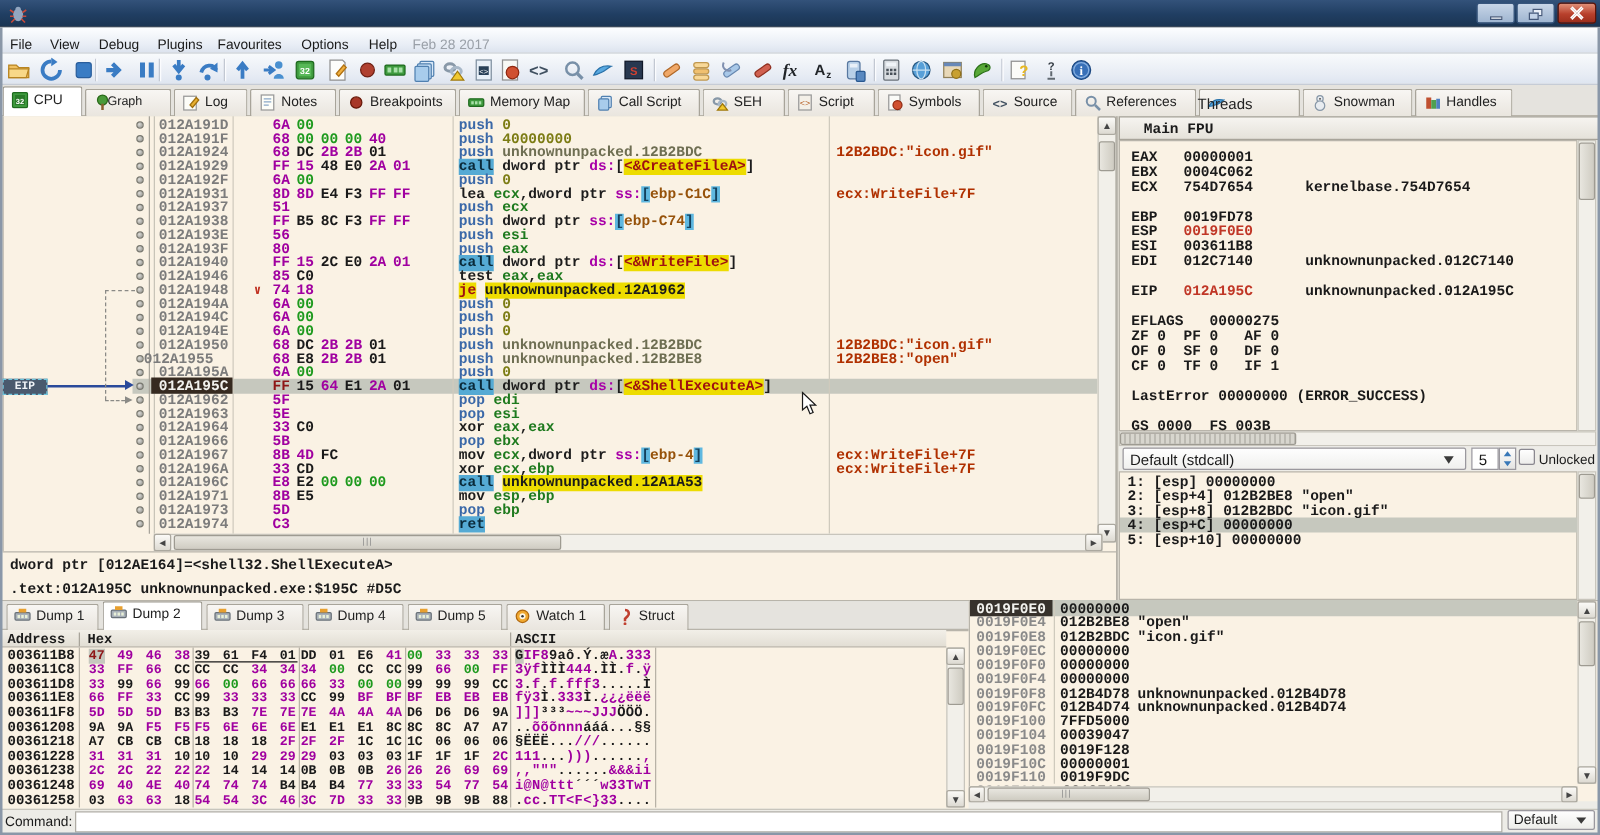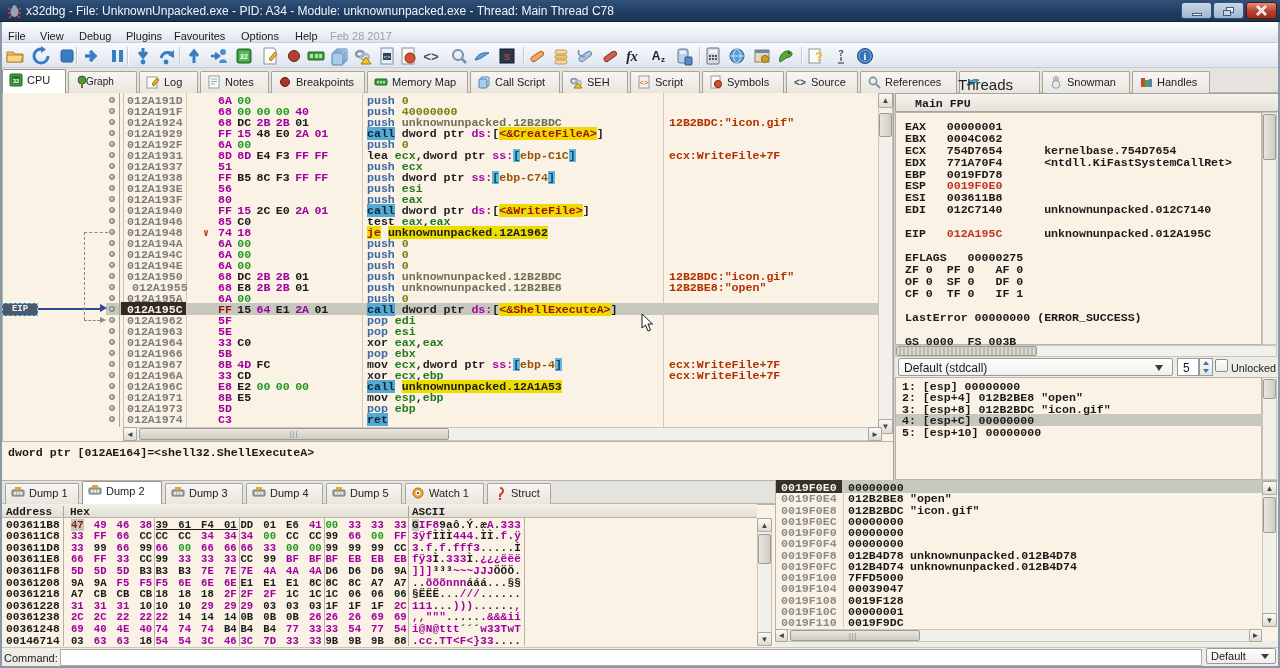--- a/index.html
+++ b/index.html
@@ -22,21 +22,20 @@
 .gray{color:#7C7C7C}
 </style></head><body>
 <div id="win">
 
 <div class="abs" style="left:0;top:0;width:1280px;height:22px;background:linear-gradient(#33527A,#203E62 55%,#1B3553);border-bottom:1px solid #0E2038"></div>
 <svg class="abs" style="left:7px;top:4px" width="15" height="15" viewBox="0 0 15 15">
  <ellipse cx="7.5" cy="8" rx="4" ry="5" fill="#93A6C0"></ellipse>
       <circle cx="7.5" cy="3.5" r="2.2" fill="#93A6C0"></circle>
  <path d="M1 4 L4 6 M1 9 L4 9 M2 14 L5 11 M14 4 L11 6 M14 9 L11 9 M13 14 L10 11" stroke="#C84A3A" stroke-width="1.3" fill="none"></path>
 </svg>
-<div class="abs" style="left:26px;top:4px;font-size:12px;color:#F2F6FA">x32dbg - File: UnknownUnpacked.exe - PID: A34 - Module: unknownunpacked.exe - Thread: Main Thread C78</div>
 <div class="abs" style="left:1181px;top:2px;width:31px;height:17px;background:linear-gradient(#C8D6E8,#9FB5D0);border:1px solid #33527A;border-radius:3px">
       <div class="abs" style="left:10px;top:10px;width:10px;height:3px;background:#F8FAFC;border:1px solid #44587A"></div>
     </div>
 <div class="abs" style="left:1213px;top:2px;width:31px;height:17px;background:linear-gradient(#C8D6E8,#9FB5D0);border:1px solid #33527A;border-radius:3px">
  <div class="abs" style="left:12px;top:4px;width:8px;height:6px;border:1px solid #44587A;background:#EAF0F8"></div>
  <div class="abs" style="left:9px;top:7px;width:8px;height:6px;border:1px solid #44587A;background:#C4D4E8"></div>
     </div>
 <div class="abs" style="left:1246px;top:2px;width:31px;height:17px;background:linear-gradient(#E09078,#B8402C 55%,#9C2E1C);border:1px solid #5E1408;border-radius:3px"></div>
 <svg class="abs" style="left:1246px;top:2px" width="31" height="17" viewBox="0 0 31 17">
       <path d="M11 4 L20 13 M20 4 L11 13" stroke="#FFFFFF" stroke-width="2.6"></path>
@@ -286,21 +285,21 @@
 <div class="abs" style="left:860px;top:71px;width:97px;height:22px;background:linear-gradient(#F8F6F3,#E9E5DE);border:1px solid #A8A49A;border-bottom:none;border-radius:2px 2px 0 0"></div>
 <svg class="abs" style="left:867px;top:75px" width="14" height="14" viewBox="0 0 14 14">
       <circle cx="6" cy="6" r="3.6" fill="none" stroke="#7890A8" stroke-width="1.6"></circle>
       <path d="M9 9 L13 13" stroke="#7890A8" stroke-width="2"></path>
     </svg>
 <div class="abs" style="left:885px;top:76px;font-size:11px;color:#222">References</div>
 <div class="abs" style="left:959px;top:71px;width:81px;height:22px;background:linear-gradient(#F8F6F3,#E9E5DE);border:1px solid #A8A49A;border-bottom:none;border-radius:2px 2px 0 0"></div>
 <svg class="abs" style="left:966px;top:75px" width="14" height="14" viewBox="0 0 14 14">
       <path d="M1 10 C4 5, 7 4, 13 5 C10 7, 10 8, 6 9 C4 10, 3 10, 1 10 Z" fill="#58A8E0" stroke="#2870A8"></path>
     </svg>
-<div class="abs" style="left:958px;top:76px;font-size:15px;color:#222">Threads</div>
+<div class="abs" style="left:958px;top:76px;font-size:12px;color:#222">Threads</div>
 <div class="abs" style="left:1042px;top:71px;width:88px;height:22px;background:linear-gradient(#F8F6F3,#E9E5DE);border:1px solid #A8A49A;border-bottom:none;border-radius:2px 2px 0 0"></div>
 <svg class="abs" style="left:1049px;top:75px" width="14" height="14" viewBox="0 0 14 14">
       <circle cx="7" cy="4" r="2.5" fill="#E8ECF0" stroke="#8898A8"></circle>
       <circle cx="7" cy="9.5" r="3.8" fill="#E8ECF0" stroke="#8898A8"></circle>
       <circle cx="7" cy="4" r="0.7" fill="#333"></circle>
     </svg>
 <div class="abs" style="left:1067px;top:76px;font-size:11px;color:#222">Snowman</div>
 <div class="abs" style="left:1132px;top:71px;width:78px;height:22px;background:linear-gradient(#F8F6F3,#E9E5DE);border:1px solid #A8A49A;border-bottom:none;border-radius:2px 2px 0 0"></div>
 <svg class="abs" style="left:1139px;top:75px" width="14" height="14" viewBox="0 0 14 14">
       <rect x="2" y="3" width="4" height="9" fill="#C05030"></rect>
@@ -399,21 +398,21 @@
 <div class="abs mono d gray" style="left:127px;top:249.0px">012A194C</div>
 <div class="abs mono d" style="left:218px;top:249.0px;word-spacing:-1.6px"><span class="bm">6A</span> <span class="bg">00</span></div>
 <div class="abs mono d" style="left:367px;top:249.0px"><span class="mn">push</span> <span class="nm">0</span></div>
 <div class="abs mono d gray" style="left:127px;top:260.0px">012A194E</div>
 <div class="abs mono d" style="left:218px;top:260.0px;word-spacing:-1.6px"><span class="bm">6A</span> <span class="bg">00</span></div>
 <div class="abs mono d" style="left:367px;top:260.0px"><span class="mn">push</span> <span class="nm">0</span></div>
 <div class="abs mono d gray" style="left:127px;top:271.0px">012A1950</div>
 <div class="abs mono d" style="left:218px;top:271.0px;word-spacing:-1.6px"><span class="bm">68</span> <span class="bk">DC</span> <span class="bm">2B</span> <span class="bm">2B</span> <span class="bk">01</span></div>
 <div class="abs mono d" style="left:367px;top:271.0px"><span class="mn">push</span> <span class="md">unknownunpacked.12B2BDC</span></div>
 <div class="abs mono d cm" style="left:669px;top:271.0px">12B2BDC:"icon.gif"</div>
-<div class="abs mono d gray" style="left:132px;top:282.0px">012A1955</div>
+<div class="abs mono d gray" style="left:115px;top:282.0px">012A1955</div>
 <div class="abs mono d" style="left:218px;top:282.0px;word-spacing:-1.6px"><span class="bm">68</span> <span class="bk">E8</span> <span class="bm">2B</span> <span class="bm">2B</span> <span class="bk">01</span></div>
 <div class="abs mono d" style="left:367px;top:282.0px"><span class="mn">push</span> <span class="md">unknownunpacked.12B2BE8</span></div>
 <div class="abs mono d cm" style="left:669px;top:282.0px">12B2BE8:"open"</div>
 <div class="abs mono d gray" style="left:127px;top:293.0px">012A195A</div>
 <div class="abs mono d" style="left:218px;top:293.0px;word-spacing:-1.6px"><span class="bm">6A</span> <span class="bg">00</span></div>
 <div class="abs mono d" style="left:367px;top:293.0px"><span class="mn">push</span> <span class="nm">0</span></div>
 <div class="abs" style="left:121px;top:302.0px;width:65px;height:13px;background:#362A20"></div>
 <div class="abs mono d" style="left:127px;top:304.0px;color:#F2F2EE">012A195C</div>
 <div class="abs mono d" style="left:218px;top:304.0px;word-spacing:-1.6px"><span class="br">FF</span> <span class="bk">15</span> <span class="bm">64</span> <span class="bk">E1</span> <span class="bm">2A</span> <span class="bk">01</span></div>
 <div class="abs mono d" style="left:367px;top:304.0px"><span class="callbg">call</span> <span class="kk">dword ptr </span><span class="sg">ds:</span><span class="kk">[</span><span class="api">&lt;&amp;ShellExecuteA&gt;</span><span class="kk">]</span></div>
@@ -454,28 +453,28 @@
 <div class="sbbtn" style="left:878px;top:93px;width:15px;height:15px;font-size:8px;line-height:14px">▲</div>
 <div class="sbbtn" style="left:878px;top:419px;width:15px;height:15px;font-size:8px;line-height:14px">▼</div>
 <div class="sbthumb" style="left:879px;top:113px;width:13px;height:24px"></div>
 <div class="sbtrack" style="left:123px;top:427px;width:759px;height:14px"></div>
 <div class="sbbtn" style="left:123px;top:427px;width:14px;height:14px;font-size:8px;line-height:13px">◄</div>
 <div class="sbbtn" style="left:868px;top:427px;width:14px;height:14px;font-size:8px;line-height:13px">►</div>
 <div class="sbthumbh" style="left:139px;top:428px;width:310px;height:12px"></div>
 <div class="abs" style="left:290px;top:431px;width:12px;height:6px;color:#888;font-size:7px;line-height:6px;letter-spacing:1px">|||</div>
 <div class="abs" style="left:2px;top:441px;width:891px;height:39px;background:#FAF2E4;border-top:1px solid #B8B4AA"></div>
 <div class="abs mono d" style="left:8px;top:447px;color:#1A1A1A">dword ptr [012AE164]=&lt;shell32.ShellExecuteA&gt;</div>
+<div class="abs mono d" style="left:8px;top:466px;color:#1A1A1A">.text:012A195C unknownunpacked.exe:$195C #D5C</div>
 <div class="abs" style="left:893px;top:93px;width:2px;height:387px;background:#D8D5CC;border-left:1px solid #A8A49A"></div>
 <div class="abs" style="left:895px;top:93px;width:385px;height:19px;background:linear-gradient(#F6F4F0,#E5E2DA);border:1px solid #A8A49A"></div>
 <div class="abs mono" style="left:915px;top:97px;font-size:11.6px;font-weight:bold;color:#1A1A1A">Main FPU</div>
 <div class="abs" style="left:895px;top:112px;width:367px;height:233px;background:#FAF2E4;border:1px solid #B8B4AA"></div>
 <div class="abs mono d" style="left:905px;top:120.7px;color:#1A1A1A">EAX   00000001</div>
 <div class="abs mono d" style="left:905px;top:132.7px;color:#1A1A1A">EBX   0004C062</div>
 <div class="abs mono d" style="left:905px;top:144.6px;color:#1A1A1A">ECX   754D7654      kernelbase.754D7654</div>
-<div class="abs mono d" style="left:905px;top:156.6px;color:#1A1A1A">EDX   771A70F4      &lt;ntdll.KiFastSystemCallRet&gt;</div>
 <div class="abs mono d" style="left:905px;top:168.5px;color:#1A1A1A">EBP   0019FD78</div>
 <div class="abs mono d" style="left:905px;top:180.4px;color:#1A1A1A">ESP   <span style="color:#C03626">0019F0E0</span></div>
 <div class="abs mono d" style="left:905px;top:192.4px;color:#1A1A1A">ESI   003611B8</div>
 <div class="abs mono d" style="left:905px;top:204.3px;color:#1A1A1A">EDI   012C7140      unknownunpacked.012C7140</div>
 <div class="abs mono d" style="left:905px;top:228.2px;color:#1A1A1A">EIP   <span style="color:#C03626">012A195C</span>      unknownunpacked.012A195C</div>
 <div class="abs mono d" style="left:905px;top:252.1px;color:#1A1A1A">EFLAGS   00000275</div>
 <div class="abs mono d" style="left:905px;top:264.1px;color:#1A1A1A">ZF 0  PF 0   AF 0</div>
 <div class="abs mono d" style="left:905px;top:276.1px;color:#1A1A1A">OF 0  SF 0   DF 0</div>
 <div class="abs mono d" style="left:905px;top:288.0px;color:#1A1A1A">CF 0  TF 0   IF 1</div>
 <div class="abs mono d" style="left:905px;top:311.9px;color:#1A1A1A">LastError 00000000 (ERROR_SUCCESS)</div>
@@ -750,21 +749,21 @@
 <div class="abs mono" style="left:223.9px;top:623.9px;font-size:10.6px;line-height:11px"><span class="bk" style="">B4</span></div>
 <div class="abs mono" style="left:240.5px;top:623.9px;font-size:10.6px;line-height:11px"><span class="bk" style="">B4</span></div>
 <div class="abs mono" style="left:263.3px;top:623.9px;font-size:10.6px;line-height:11px"><span class="bk" style="">B4</span></div>
 <div class="abs mono" style="left:286.1px;top:623.9px;font-size:10.6px;line-height:11px"><span class="bm" style="">77</span></div>
 <div class="abs mono" style="left:308.9px;top:623.9px;font-size:10.6px;line-height:11px"><span class="bm" style="">33</span></div>
 <div class="abs mono" style="left:325.5px;top:623.9px;font-size:10.6px;line-height:11px"><span class="bm" style="">33</span></div>
 <div class="abs mono" style="left:348.3px;top:623.9px;font-size:10.6px;line-height:11px"><span class="bm" style="">54</span></div>
 <div class="abs mono" style="left:371.1px;top:623.9px;font-size:10.6px;line-height:11px"><span class="bm" style="">77</span></div>
 <div class="abs mono" style="left:393.9px;top:623.9px;font-size:10.6px;line-height:11px"><span class="bm" style="">54</span></div>
 <div class="abs mono" style="left:412px;top:623.9px;font-size:11px;line-height:11px;letter-spacing:0.2px"><span class="bm" style="">i</span><span class="bm" style="">@</span><span class="bm" style="">N</span><span class="bm" style="">@</span><span class="bm" style="">t</span><span class="bm" style="">t</span><span class="bm" style="">t</span><span class="bk" style="">´</span><span class="bk" style="">´</span><span class="bk" style="">´</span><span class="bm" style="">w</span><span class="bm" style="">3</span><span class="bm" style="">3</span><span class="bm" style="">T</span><span class="bm" style="">w</span><span class="bm" style="">T</span></div>
-<div class="abs mono" style="left:6px;top:635.5px;font-size:11.2px;line-height:11px;color:#1A1A1A">00146714</div>
+<div class="abs mono" style="left:6px;top:635.5px;font-size:11.2px;line-height:11px;color:#1A1A1A">00361258</div>
 <div class="abs mono" style="left:71.0px;top:635.5px;font-size:10.6px;line-height:11px"><span class="bk" style="">03</span></div>
 <div class="abs mono" style="left:93.8px;top:635.5px;font-size:10.6px;line-height:11px"><span class="bm" style="">63</span></div>
 <div class="abs mono" style="left:116.6px;top:635.5px;font-size:10.6px;line-height:11px"><span class="bm" style="">63</span></div>
 <div class="abs mono" style="left:139.4px;top:635.5px;font-size:10.6px;line-height:11px"><span class="bk" style="">18</span></div>
 <div class="abs mono" style="left:155.5px;top:635.5px;font-size:10.6px;line-height:11px"><span class="bm" style="">54</span></div>
 <div class="abs mono" style="left:178.3px;top:635.5px;font-size:10.6px;line-height:11px"><span class="bm" style="">54</span></div>
 <div class="abs mono" style="left:201.1px;top:635.5px;font-size:10.6px;line-height:11px"><span class="bm" style="">3C</span></div>
 <div class="abs mono" style="left:223.9px;top:635.5px;font-size:10.6px;line-height:11px"><span class="bm" style="">46</span></div>
 <div class="abs mono" style="left:240.5px;top:635.5px;font-size:10.6px;line-height:11px"><span class="bm" style="">3C</span></div>
 <div class="abs mono" style="left:263.3px;top:635.5px;font-size:10.6px;line-height:11px"><span class="bm" style="">7D</span></div>

